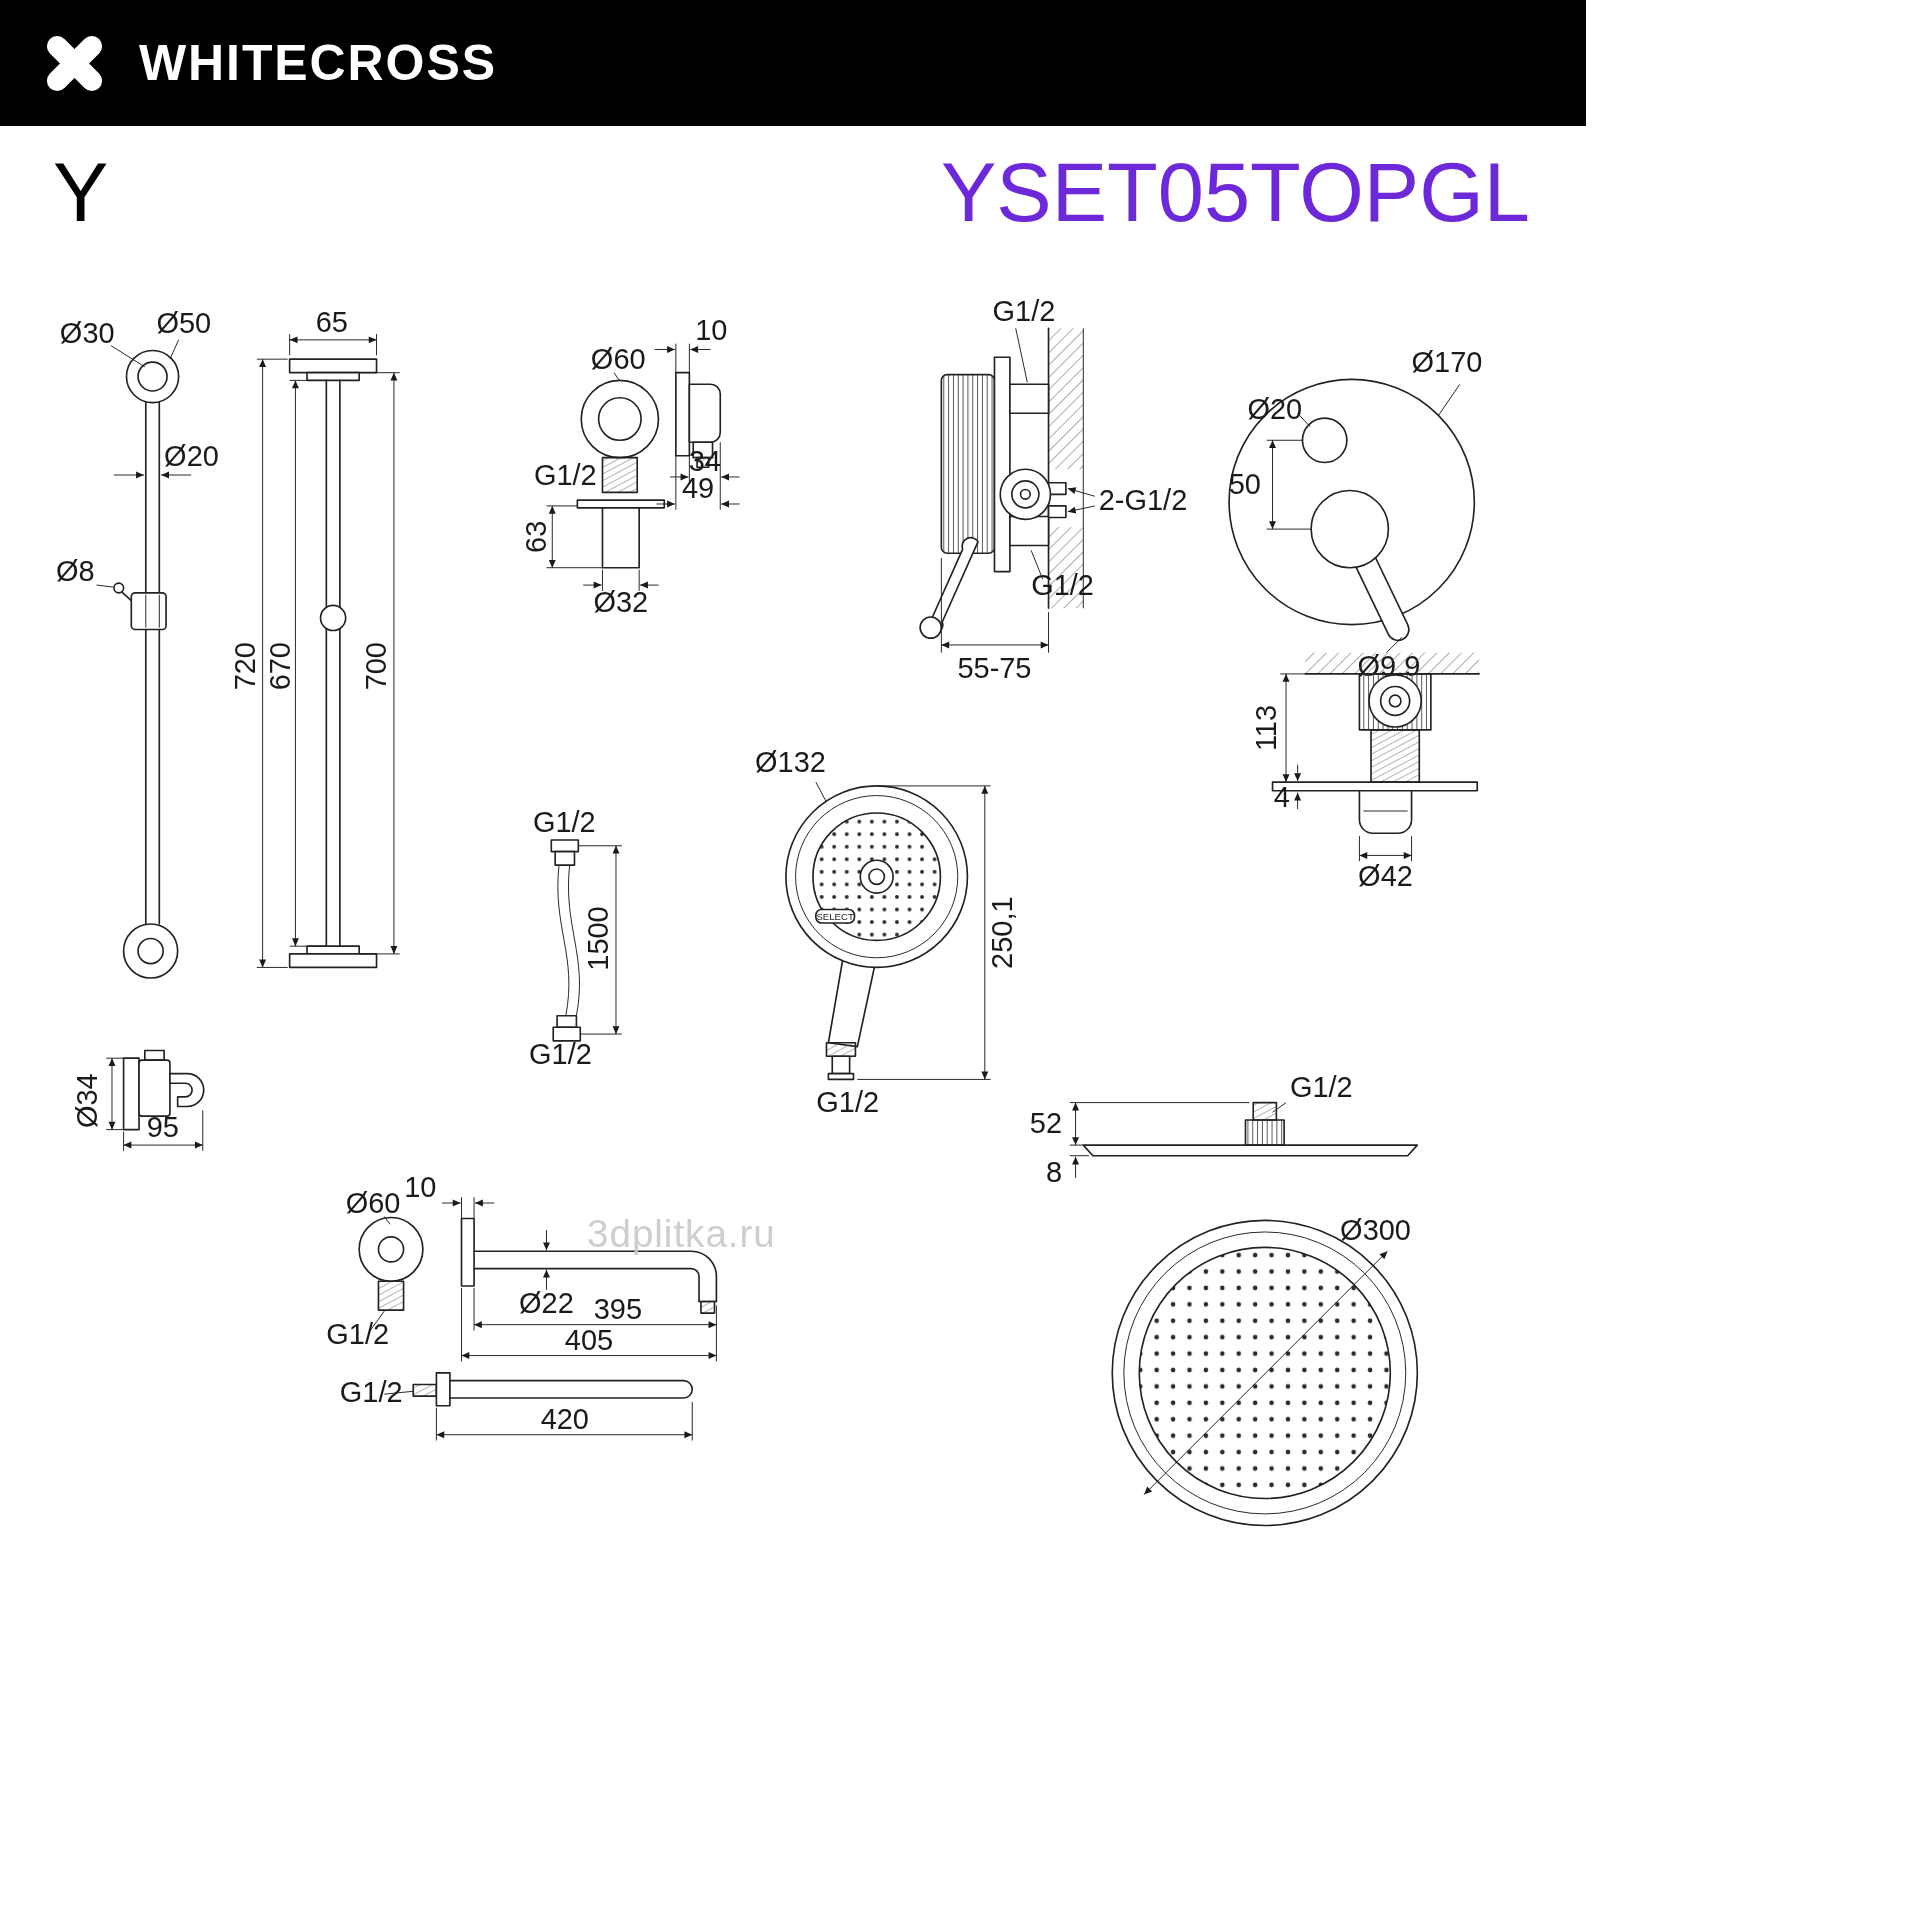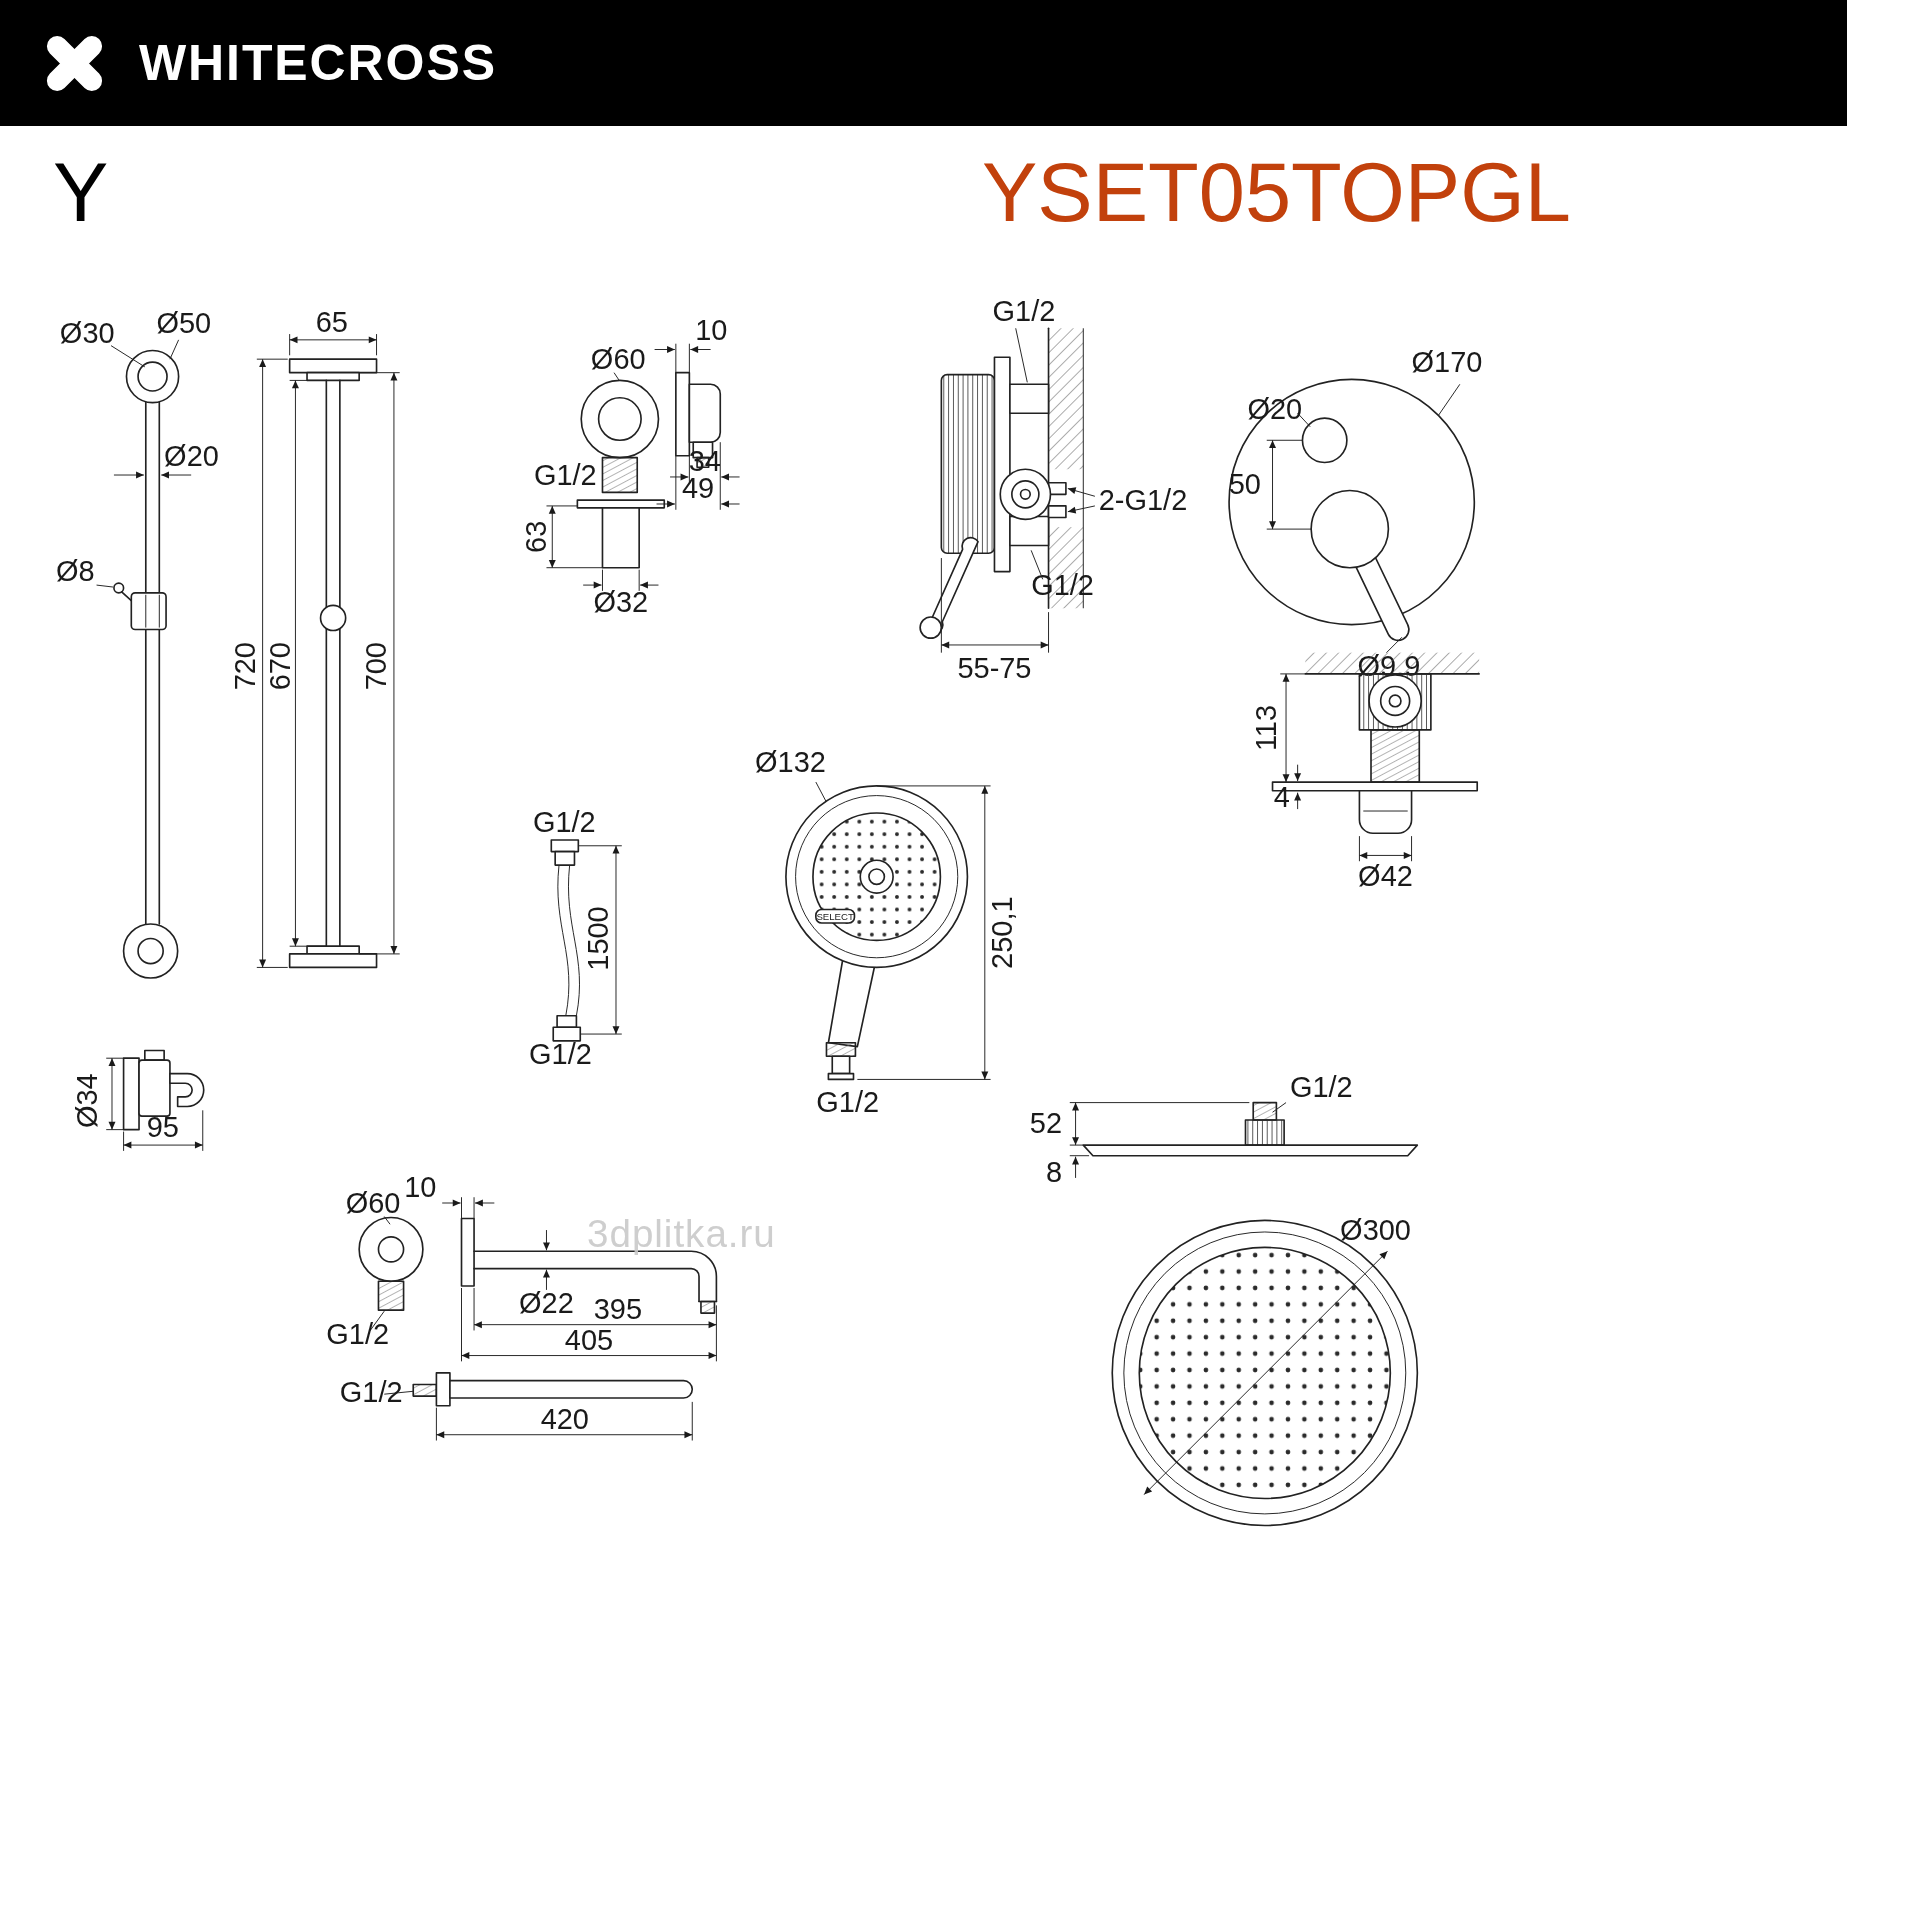--- a/index.html
+++ b/index.html
@@ -1,23 +1,23 @@
 <!DOCTYPE html>
 <html><head>
 <meta charset="utf-8">
 <style>
   html,body{margin:0;padding:0;background:#fff;}
   .page{position:relative;width:1931px;height:1931px;background:#fff;overflow:hidden;
         font-family:"Liberation Sans",sans-serif;}
-  .header{position:absolute;left:0;top:0;width:1847px;height:126px;background:#000;
+  .header{position:absolute;left:0;top:0;width:1586px;height:126px;background:#000;
           display:flex;align-items:center;padding-left:35px;box-sizing:border-box;text-align:center;}
   .logo-x{margin-right:25px;}
   .brand{color:#fff;font-size:50px;font-weight:bold;letter-spacing:1.9px;}
   .series{position:absolute;left:53px;top:145px;font-size:83px;color:#000;}
-  .model{position:absolute;left:982px;top:145px;font-size:83px;color:#c2410c;}
+  .model{position:absolute;left:941px;top:145px;font-size:83px;color:#6d28d9;}
   svg.sheet{position:absolute;left:0;top:0;}
   svg text{font-family:"Liberation Sans",sans-serif;fill:#1a1a1a;}
   .dim{font-size:30px;}
   .tiny{font-size:10px;}
   .wm{font-size:40px;fill:#c9c9c9;letter-spacing:1px;opacity:.9;}
   .o{stroke:#222;stroke-width:1.7;fill:none;stroke-linecap:round;stroke-linejoin:round;}
   .of{stroke:#222;stroke-width:1.7;fill:#fff;stroke-linejoin:round;}
   .ot{stroke:#222;stroke-width:1.7;stroke-linejoin:round;}
   .d{stroke:#222;stroke-width:1;fill:none;}
 </style>

